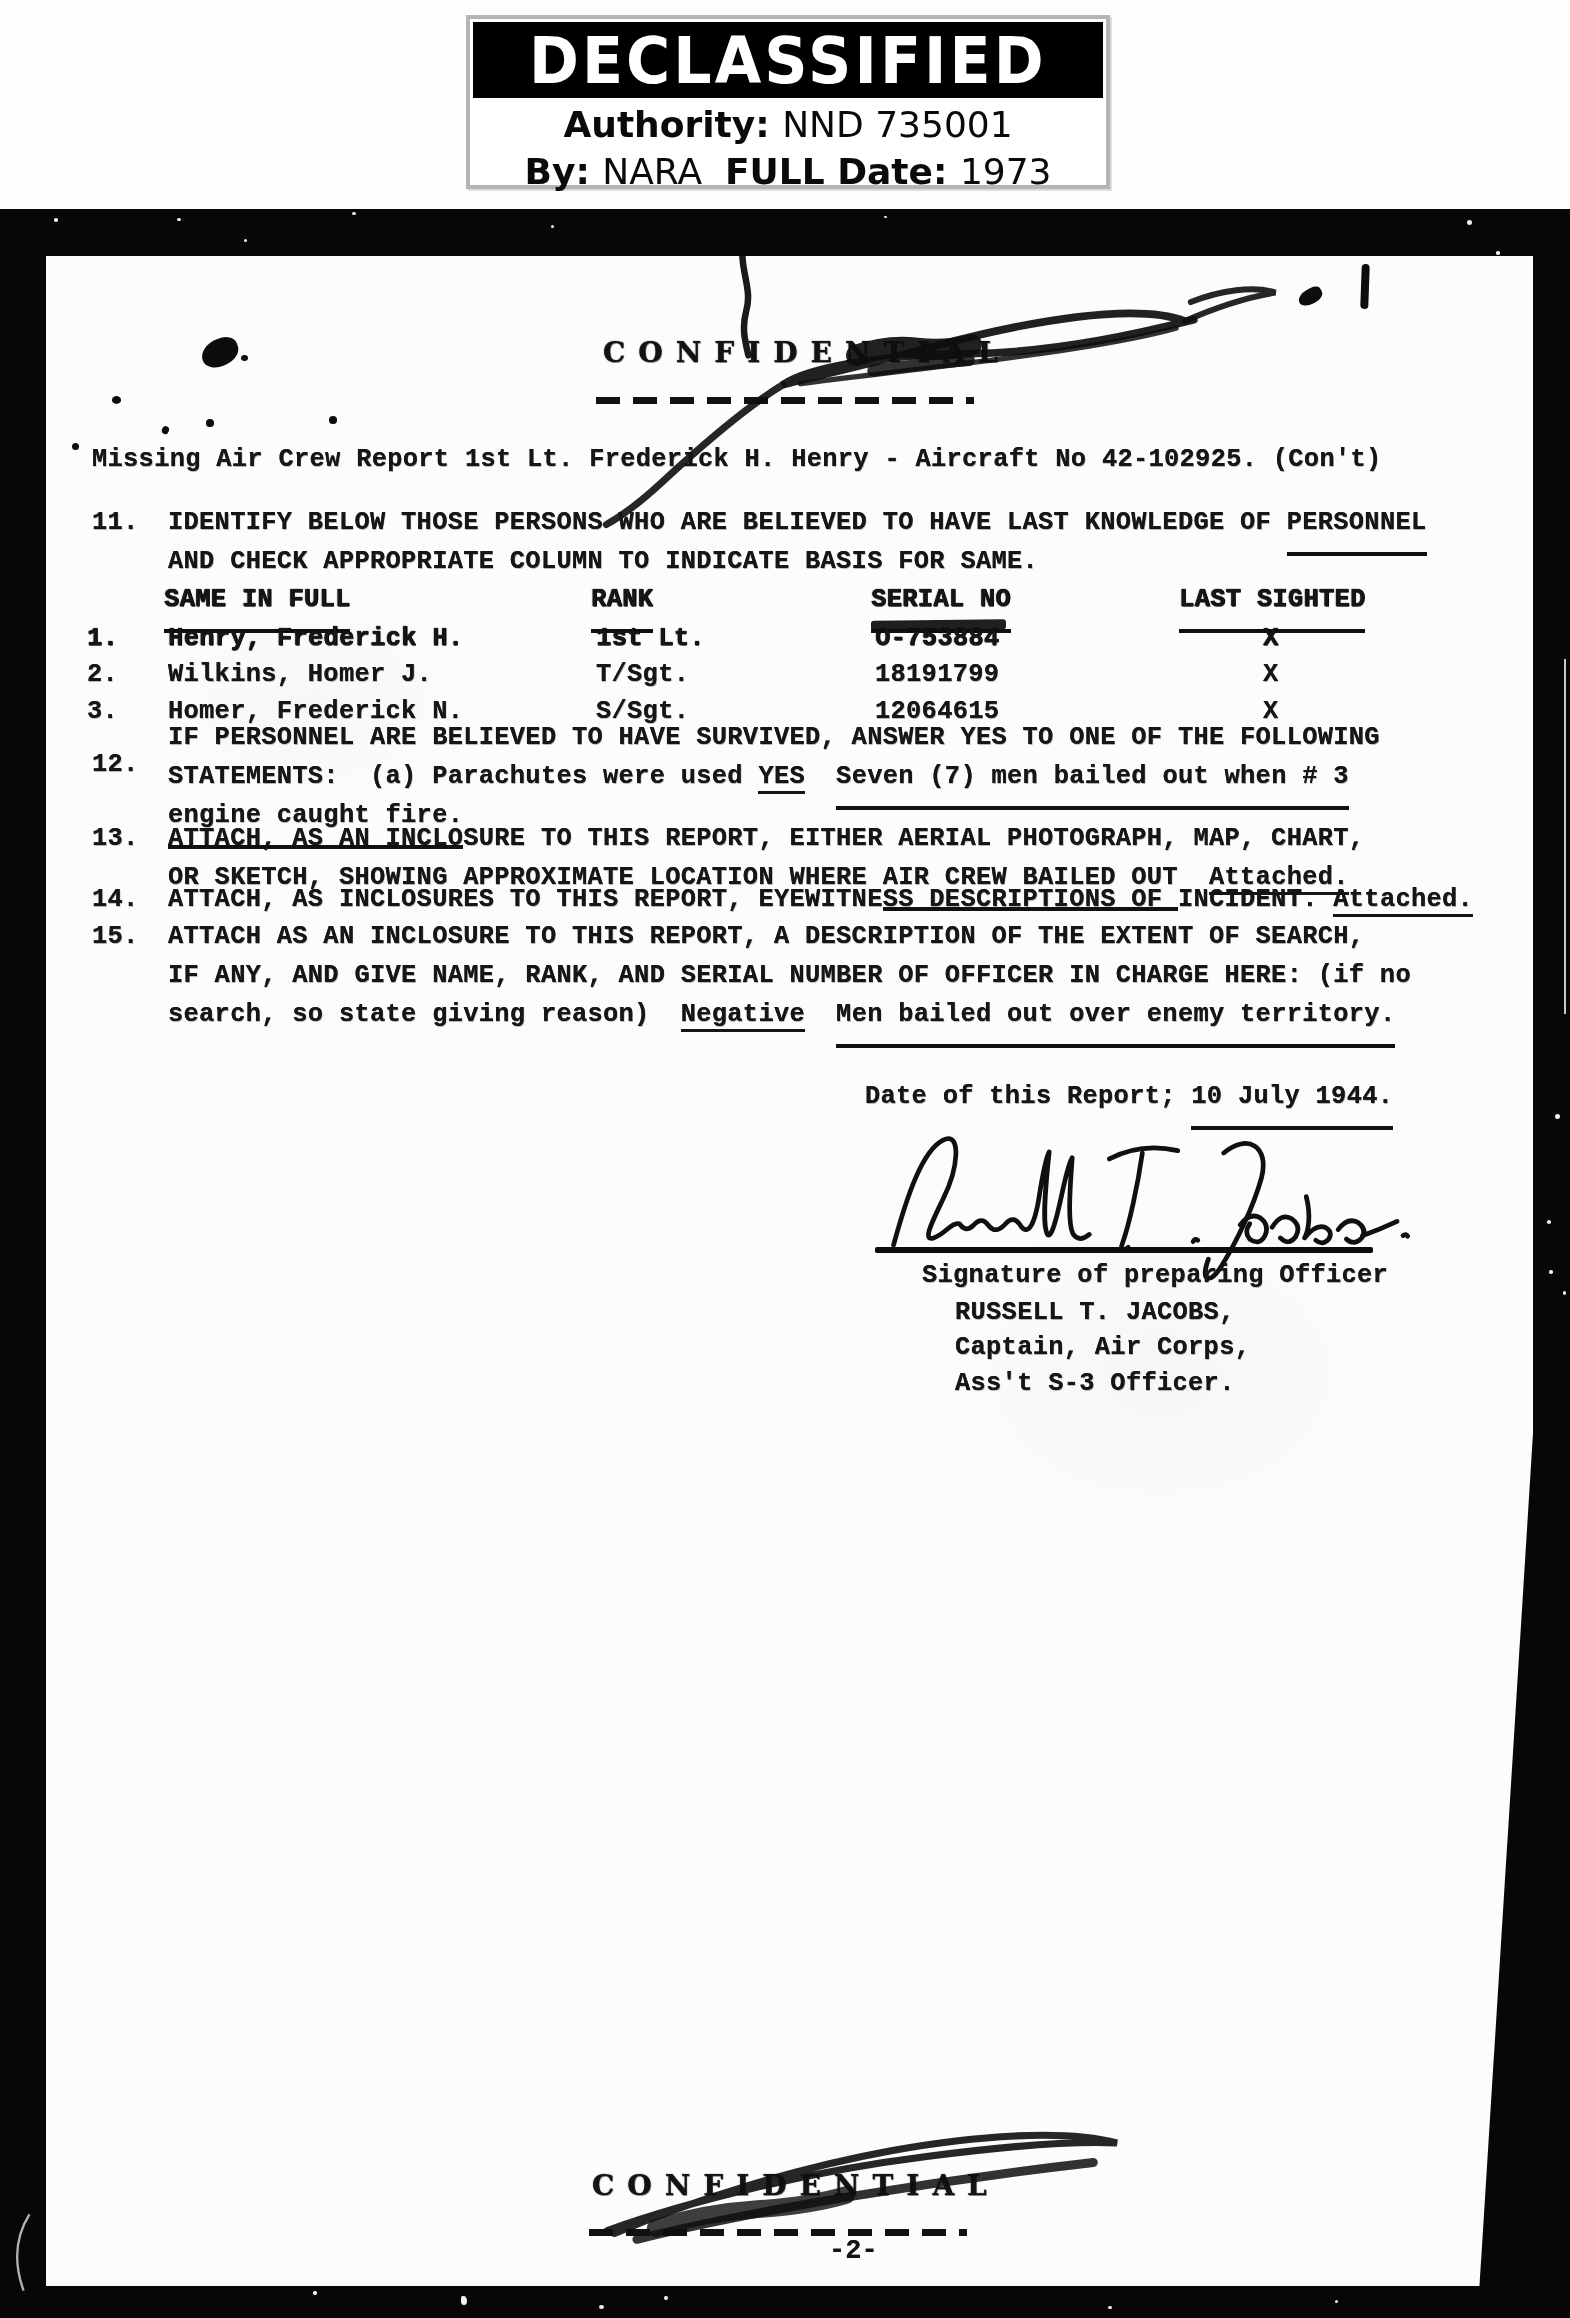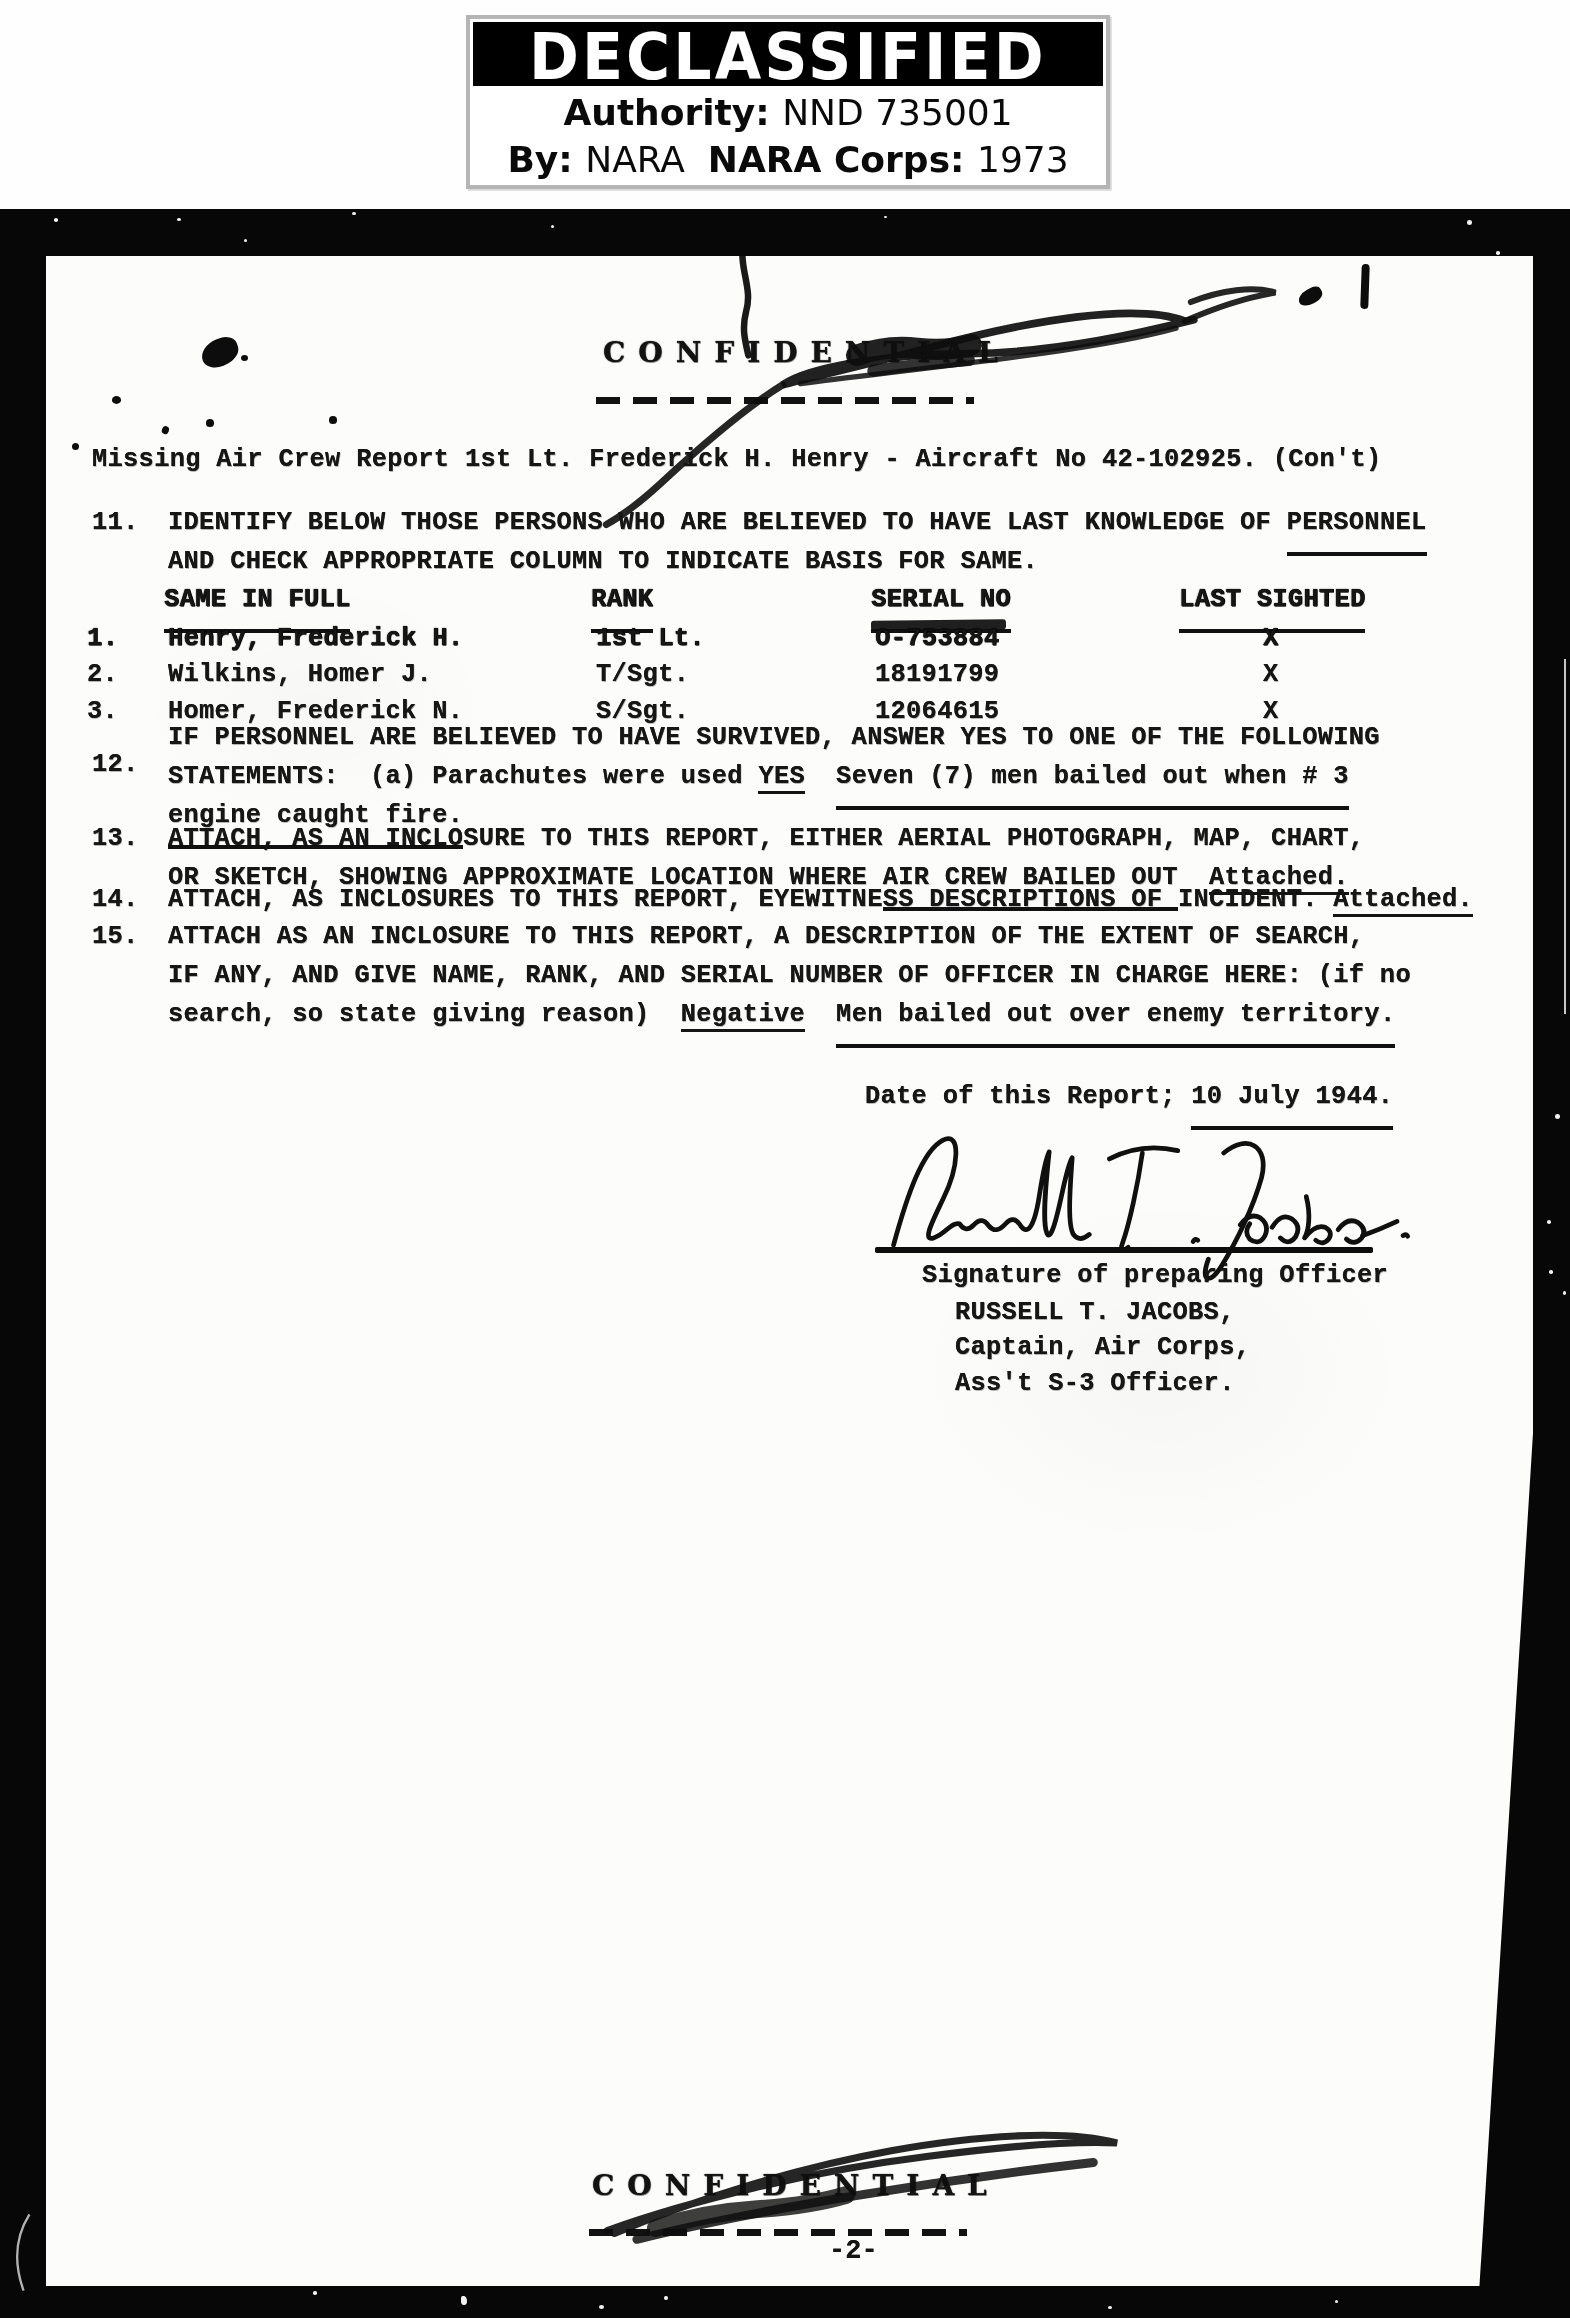--- a/index.html
+++ b/index.html
@@ -2,21 +2,21 @@
 <html style="font-size:9.5px"><head>
 <meta charset="utf-8">
 <style>
   html,body{margin:0;padding:0;background:#060606;}
   .canvas{position:relative;width:1570px;height:2319px;background:#070707;overflow:hidden;
           font-family:"Liberation Mono","DejaVu Sans Mono",monospace;}
   
   .top-band{position:absolute;left:0;top:0;width:1570px;height:209px;background:#fefefe;}
   .declass-box{position:absolute;left:466px;top:15.4px;width:644px;height:174px;box-sizing:border-box;
                border:4.1px solid #b5b5b5;background:#fff;box-shadow:1.8px 1.8px 0 #d9d9d9;}
-  .declass-header{margin:3px;height:64px;background:#000;display:flex;justify-content:center;}
+  .declass-header{margin:3px;height:76px;background:#000;display:flex;align-items:center;justify-content:center;}
   .declass-header span{color:#fff;font-family:"DejaVu Sans","Liberation Sans",sans-serif;font-weight:700;
                font-size:59px;letter-spacing:3px;transform:scale(1.02,1.08);}
   .declass-row{text-align:center;font-family:"DejaVu Sans","Liberation Sans",sans-serif;font-size:36px;color:#0a0a0a;
                margin-top:6px;white-space:pre;}
   .declass-row .b{font-weight:700;}
   
   .page{position:absolute;left:46px;top:256px;width:1487px;height:2030px;
         background:
           radial-gradient(ellipse 296px 207px at 18% 22%, rgba(0,0,0,0.018), transparent 60%),
           radial-gradient(ellipse 414px 296px at 75% 55%, rgba(0,0,0,0.022), transparent 60%),
@@ -44,21 +44,21 @@
 <body>
 
 <div class="canvas">
 
   <div class="top-band">
     <div class="declass-box">
       <div class="declass-header">
         <span>DECLASSIFIED</span>
       </div>
       <div class="declass-row"><span class="b">Authority: </span><span>NND 735001</span></div>
-      <div class="declass-row"><span class="b">By: </span><span>NARA  </span><span class="b">NARA Corps: </span><span>1973</span></div>
+      <div class="declass-row"><span class="b">By: </span><span>NARA  </span><span class="b">FULL Date: </span><span>1973</span></div>
     </div>
   </div>
 
   <div class="page">
 
     <div class="mark" style="left:155px;top:83px;width:38px;height:27px;border-radius:60% 45% 55% 50%;transform:rotate(-22deg);"></div>
     <div class="mark" style="left:195px;top:99px;width:7px;height:6px;border-radius:50%;"></div>
     <div class="mark" style="left:66px;top:140px;width:9px;height:7.7px;border-radius:50%;"></div>
     <div class="mark" style="left:116px;top:170px;width:6.5px;height:7.7px;border-radius:50%;transform:rotate(20deg);"></div>
     <div class="mark" style="left:160px;top:163px;width:7.7px;height:7.7px;border-radius:50%;"></div>

